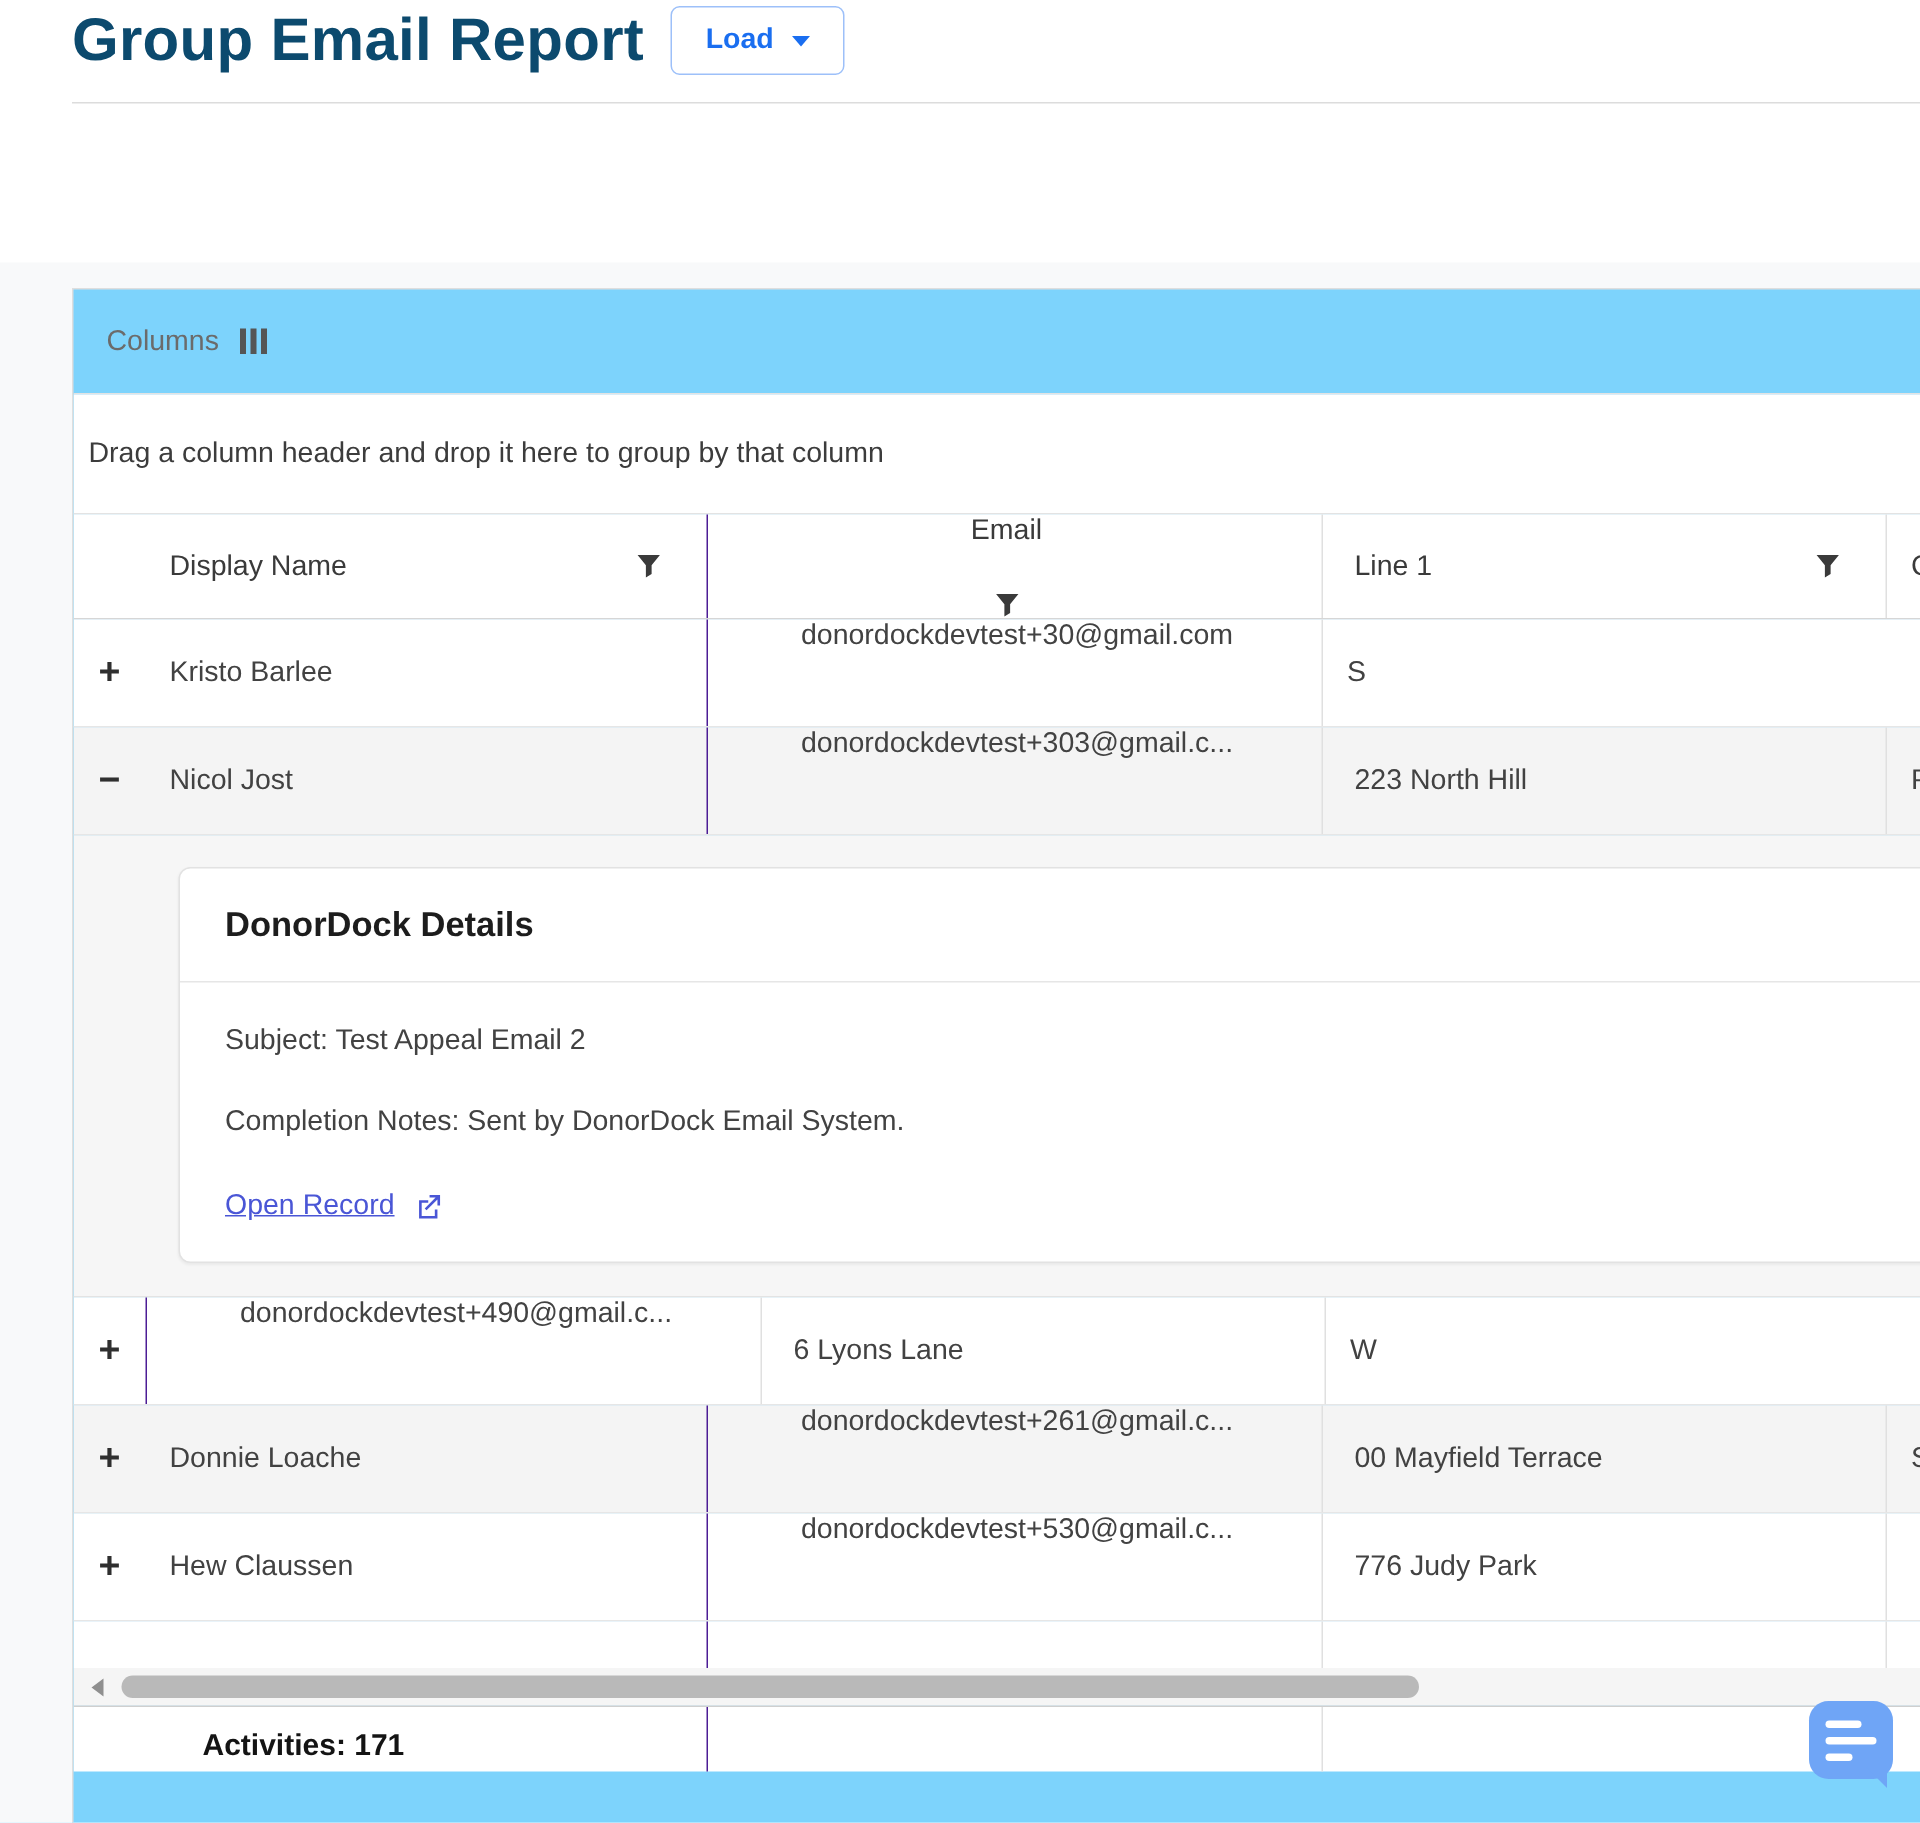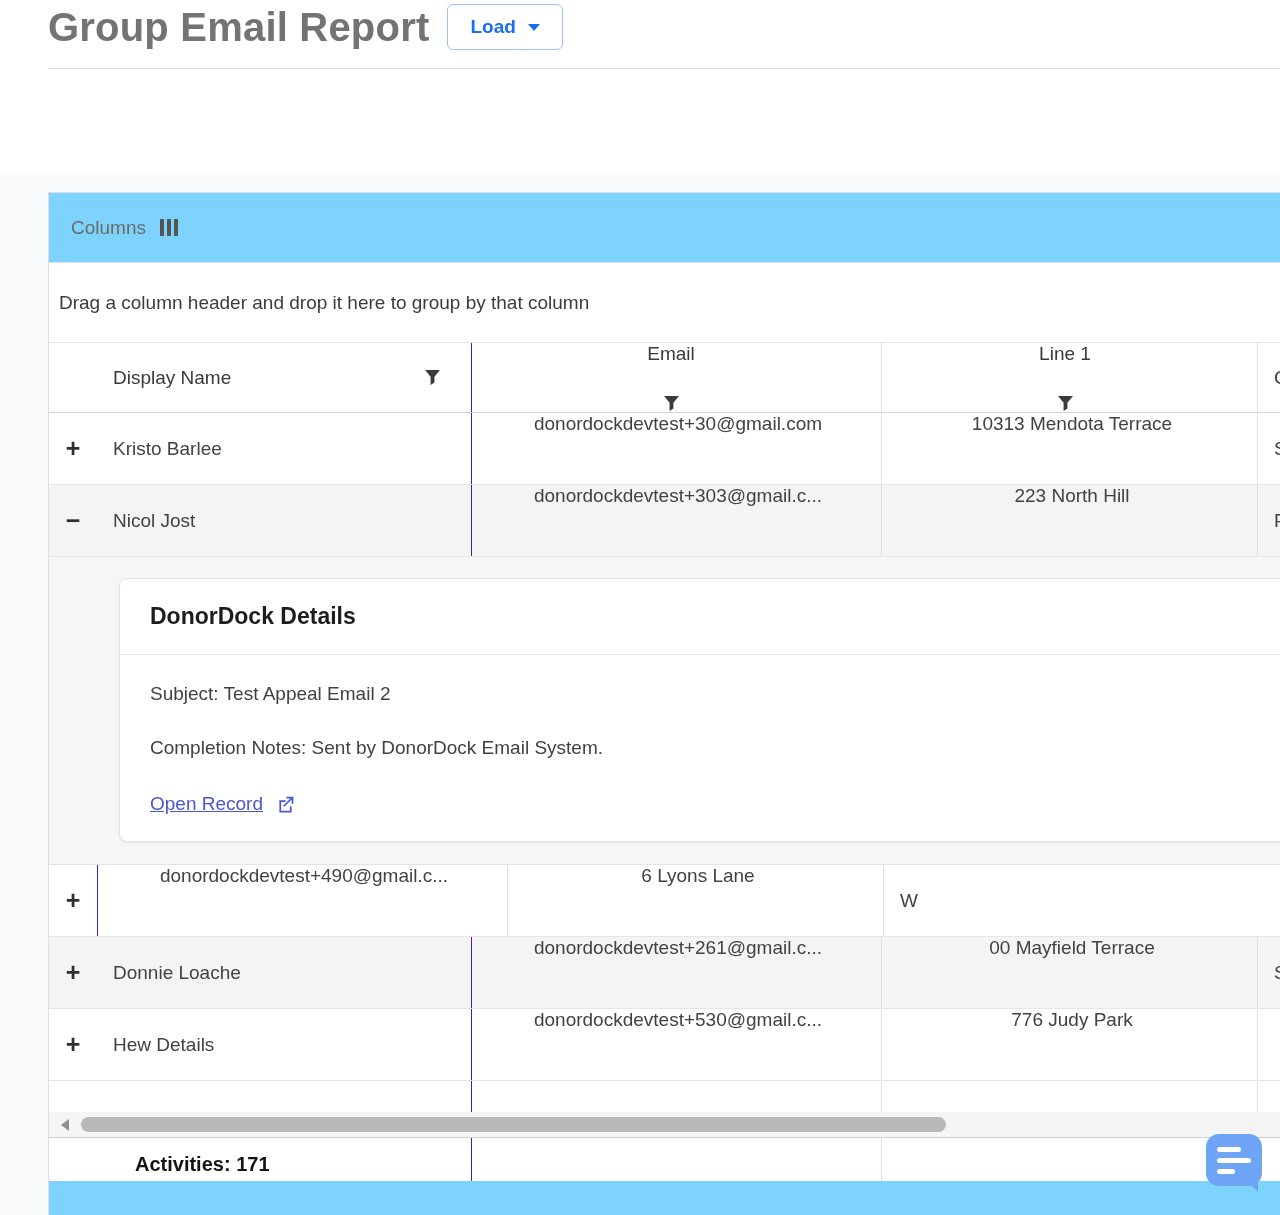--- a/index.html
+++ b/index.html
@@ -3,21 +3,21 @@
 <meta charset="utf-8">
 <style>
   * { margin:0; padding:0; box-sizing:border-box; }
   html,body { width:1280px; height:1215px; overflow:hidden; background:#fff;
     font-family:"Liberation Sans", sans-serif; color:#424242; }
 
   .page { position:relative; width:1280px; height:1215px; overflow:hidden; }
 
   
   .page-header { position:absolute; left:48px; top:4px; display:flex; align-items:center; gap:18px; }
-  .page-title { font-size:40px; font-weight:800; color:#737373; letter-spacing:.2px; }
+  .page-title { font-size:40px; font-weight:800; color:#0c4a6e; letter-spacing:.2px; }
   .load-btn { display:flex; align-items:center; gap:12px; height:46px; padding:0 22px;
     background:#fff; border:1px solid #9dc0f9; border-radius:6px; color:#1a6ef0;
     font-size:19px; font-family:"Liberation Sans",sans-serif; cursor:pointer;font-weight:bold; }
   .caret-down { width:0; height:0; border-left:6px solid transparent; border-right:6px solid transparent;
     border-top:7px solid #1a6ef0; }
   .title-rule { position:absolute; left:48px; top:68px; right:0; border-top:1px solid #dcdcdc; }
 
   
   .content-bg { position:absolute; left:0; top:175px; width:1280px; height:1040px; background:#f8f9fa; }
 
@@ -38,21 +38,21 @@
   .hrow { display:flex; height:70px; border-bottom:1px solid #d6d6d6; background:#fff; }
   .hcell { display:flex; align-items:center; justify-content:space-between;
     font-size:19px; color:#3a3a3a; font-weight:500; padding:0 30px 0 16px; overflow:hidden; }
   .row { display:flex; height:72px; border-bottom:1px solid #e6e6e6; background:#fff; }
   .row.alt { background:#f4f4f4; }
   .cell { display:flex; align-items:center; font-size:19px; color:#424242; padding:0 16px; overflow:hidden; white-space:nowrap; }
 
   .c-expand { width:48px; justify-content:center; padding:0; }
   .c-name   { width:374px; }
   .c-email  { width:410px; border-left:1px solid #4c1d95; padding-left:19px;flex-direction:column; }
-  .c-line1  { width:376px; border-left:1px solid #e0e0e0; padding-left:21px;flex-direction:column; }
+  .c-line1  { width:376px; border-left:1px solid #e0e0e0; padding-left:21px; }
   .c-col4   { width:150px; border-left:1px solid #e0e0e0; padding-left:16px; }
 
   .expand-btn { background:none; border:none; font-size:25px; font-weight:600; color:#2f2f2f;
     cursor:pointer; line-height:1; font-family:"Liberation Sans",sans-serif; }
 
   .filter-icon { flex:0 0 auto; cursor:pointer; display:flex; }
   .filter-icon svg { width:17px; height:17px; fill:#3a3a3a; }
 
   
   .detail-row { background:#f6f6f6; border-bottom:1px solid #e3e3e3; padding:21px 0 22px 70px; }
@@ -157,21 +157,20 @@
           <span>C</span>
         </div>
       </div>
 
       <div class="row">
         <div class="cell c-expand">
             <button class="expand-btn">+</button>
           </div>
         <div class="cell c-name">Kristo Barlee</div>
         <div class="cell c-email">donordockdevtest+30@gmail.com</div>
-        <div class="cell c-line1">10313 Mendota Terrace</div>
         <div class="cell c-col4">S</div>
       </div>
 
       <div class="row alt">
         <div class="cell c-expand">
             <button class="expand-btn">−</button>
           </div>
         <div class="cell c-name">Nicol Jost</div>
         <div class="cell c-email">donordockdevtest+303@gmail.c...</div>
         <div class="cell c-line1">223 North Hill</div>
@@ -213,21 +212,21 @@
         <div class="cell c-name">Donnie Loache</div>
         <div class="cell c-email">donordockdevtest+261@gmail.c...</div>
         <div class="cell c-line1">00 Mayfield Terrace</div>
         <div class="cell c-col4">S</div>
       </div>
 
       <div class="row">
         <div class="cell c-expand">
             <button class="expand-btn">+</button>
           </div>
-        <div class="cell c-name">Hew Details</div>
+        <div class="cell c-name">Hew Claussen</div>
         <div class="cell c-email">donordockdevtest+530@gmail.c...</div>
         <div class="cell c-line1">776 Judy Park</div>
         <div class="cell c-col4"></div>
       </div>
 
       <div class="filler-row">
         <div class="cell c-expand"></div>
           <div class="cell c-name"></div>
         <div class="cell c-email"></div>
           <div class="cell c-line1"></div>

